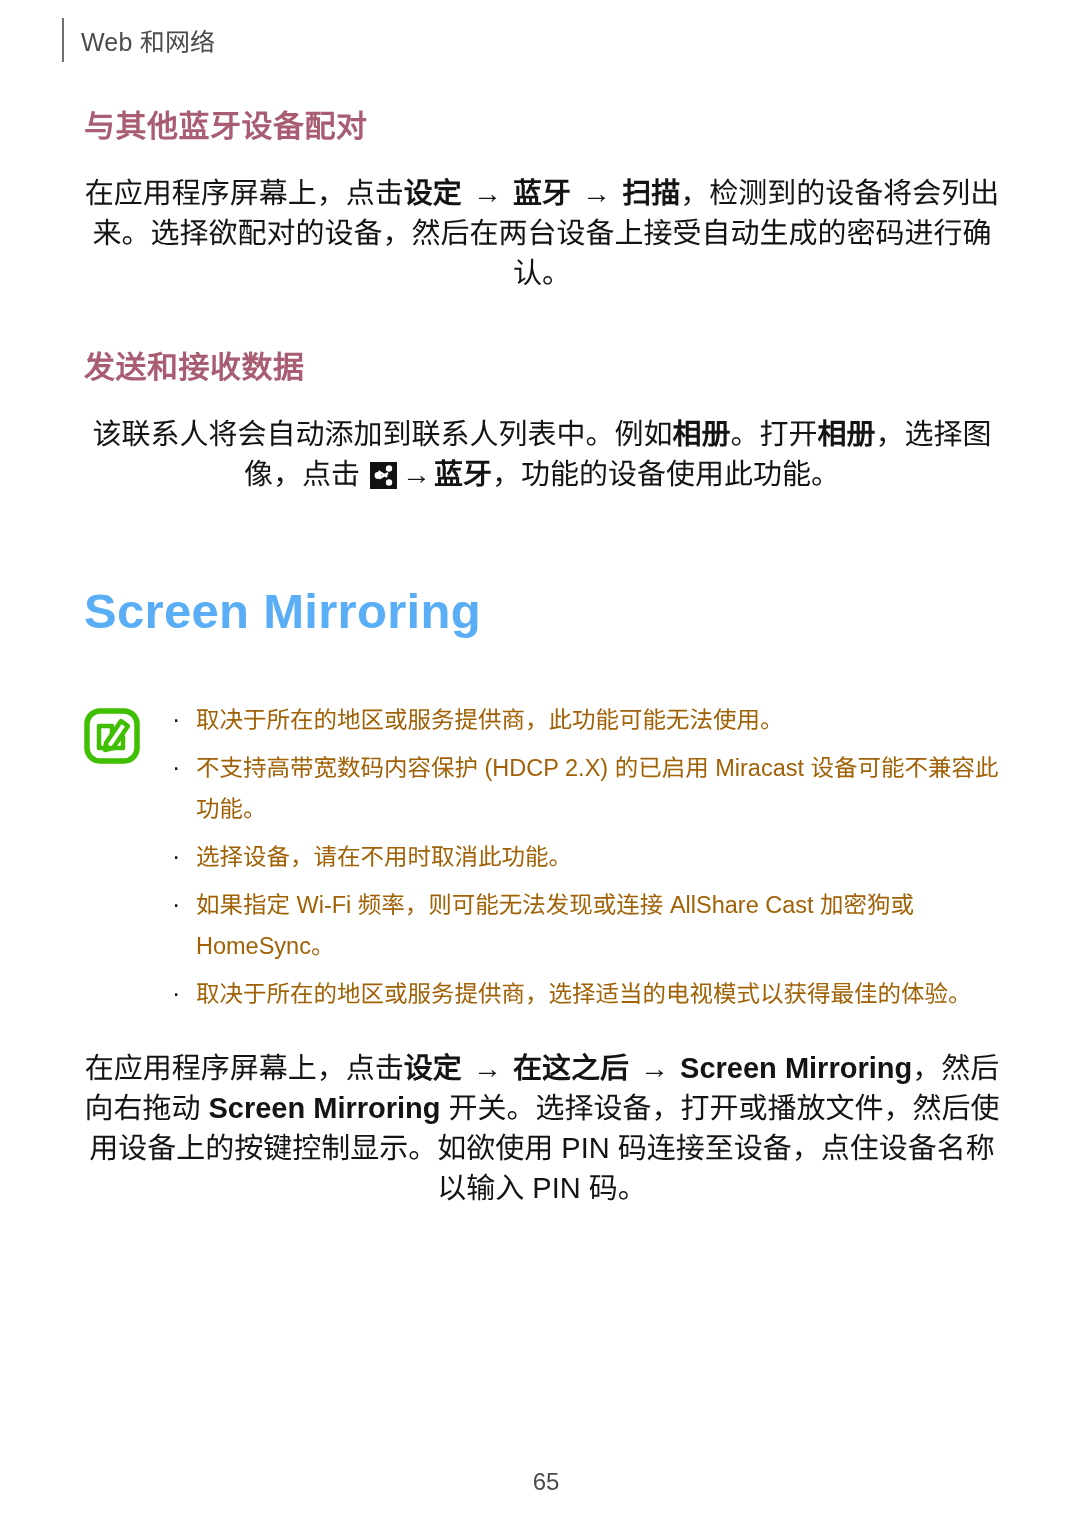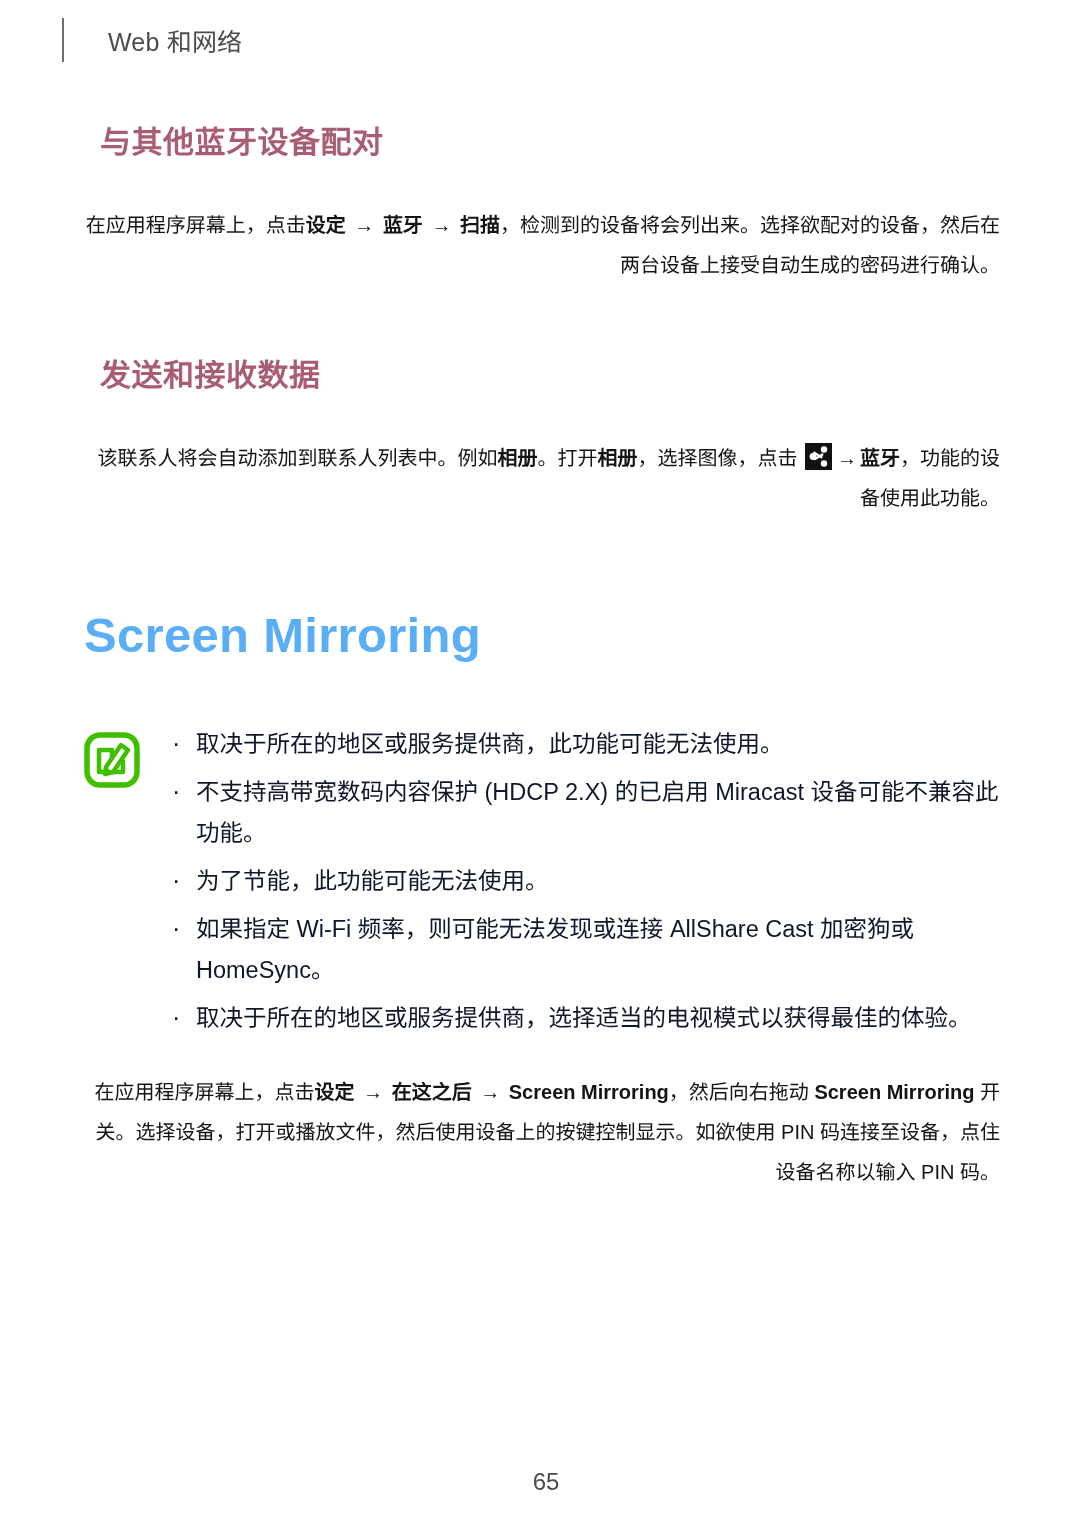--- a/index.html
+++ b/index.html
@@ -25,59 +25,59 @@
     display: flex;
     align-items: center;
   }
   .header-rule {
     width: 2px;
     height: 44px;
     background: #6e6e6e;
     flex: 0 0 auto;
   }
   .header-title {
-    margin-left: 44px;
+    margin-left: 17px;
     font-size: 25px;
     color: #4c4c4c;
     letter-spacing: 0.2px;
     white-space: nowrap;
   }
 
   
   .content {
     position: absolute;
     top: 108px;
     left: 84px;
     width: 916px;
   }
 
   h2.sub-head {
-    margin: 16px;
+    margin: 0;
     font-size: 31px;
     font-weight: bold;
     color: #a85d72;
     letter-spacing: 0.5px;
     line-height: 1.25;
   }
 
   h1.chapter-head {
     margin: 0;
     font-size: 49px;
     font-weight: bold;
     color: #5aaef5;
     letter-spacing: 0.3px;
     line-height: 1.2;
   }
 
   p.body-text {
     margin: 0;
-    font-size: 20px;
+    font-size: 29px;
     line-height: 40px;
     color: #141414;
-    text-align: right;
+    text-align: center;
   }
 
   .b { font-weight: bold; }
 
   .gap-18 { height: 18px; }
   .gap-26 { height: 26px; }
   .gap-34 { height: 34px; }
   .gap-56 { height: 56px; }
   .gap-70 { height: 70px; }
 
@@ -112,21 +112,21 @@
     flex: 1 1 auto;
     margin: 0;
     padding: 0;
     list-style: none;
   }
   .note-list li {
     position: relative;
     padding-left: 30px;
     font-size: 23.5px;
     line-height: 41px;
-    color: #0f172a;
+    color: #a16207;
     margin-bottom: 7px;
   }
   .note-list li::before {
     content: "\00B7";
     position: absolute;
     left: 6px;
     top: -1px;
     font-size: 25px;
     line-height: 41px;
     color: #141414;
@@ -186,21 +186,21 @@
       <svg width="56" height="56" viewBox="0 0 56 56" aria-hidden="true">
         <rect x="3" y="3" width="50" height="50" rx="13" ry="13" fill="none" stroke="#3fbf00" stroke-width="5.5"></rect>
         <path d="M15 40 L15 18 L28 18 L28 29 L39 29 L39 40 Z" fill="none" stroke="#3fbf00" stroke-width="4.5" stroke-linejoin="round"></path>
         <path d="M22 35 L37 13 L44 18 L29 40 L21 42 Z" fill="#ffffff" stroke="#3fbf00" stroke-width="4.5" stroke-linejoin="round"></path>
         <path d="M22 35 L29 40 L21 42 Z" fill="#3fbf00"></path>
       </svg>
     </div>
     <ul class="note-list">
       <li>取决于所在的地区或服务提供商，此功能可能无法使用。</li>
       <li>不支持高带宽数码内容保护 (HDCP 2.X) 的已启用 Miracast 设备可能不兼容此功能。</li>
-      <li>为了节能，此功能可能无法使用。</li>
+      <li>选择设备，请在不用时取消此功能。</li>
       <li>如果指定 Wi-Fi 频率，则可能无法发现或连接 AllShare Cast 加密狗或 HomeSync。</li>
       <li>取决于所在的地区或服务提供商，选择适当的电视模式以获得最佳的体验。</li>
     </ul>
   </div>
 
   <div class="gap-26"></div>
 
   <p class="body-text"><span>在应用程序屏幕上，点击</span><span class="b">设定</span><span class="arrow"> → </span><span class="b">在这之后</span><span class="arrow"> → </span><span class="b">Screen Mirroring</span><span>，然后向右拖动 </span><span class="b">Screen Mirroring</span><span> 开关。选择设备，打开或播放文件，然后使用设备上的按键控制显示。如欲使用 PIN 码连接至设备，点住设备名称以输入 PIN 码。</span></p>
 
 </div>

